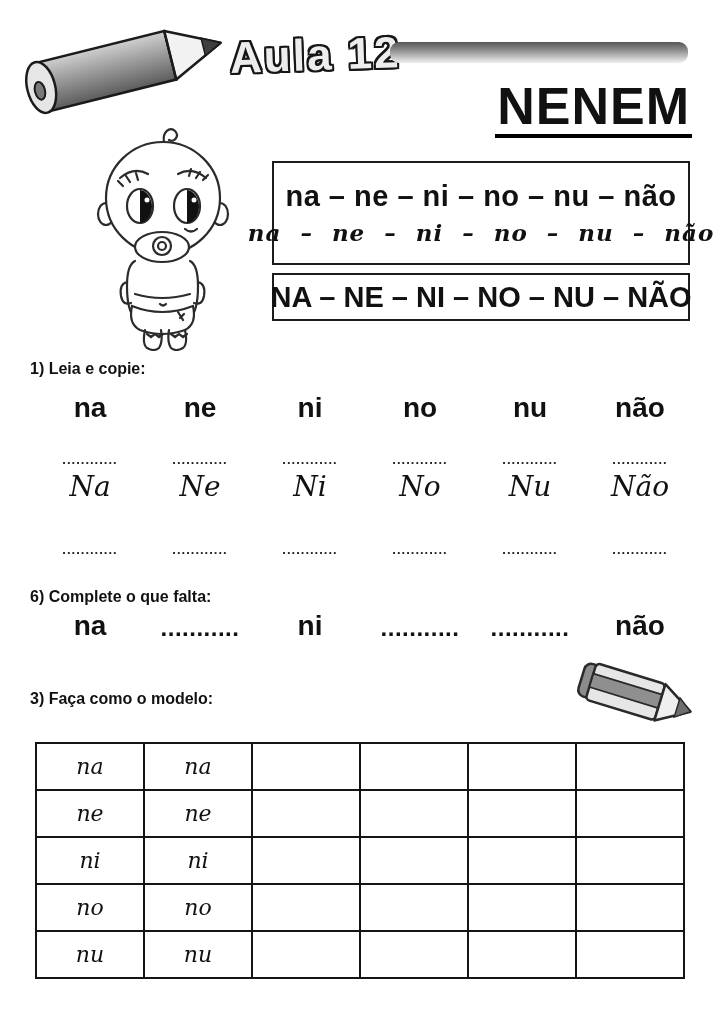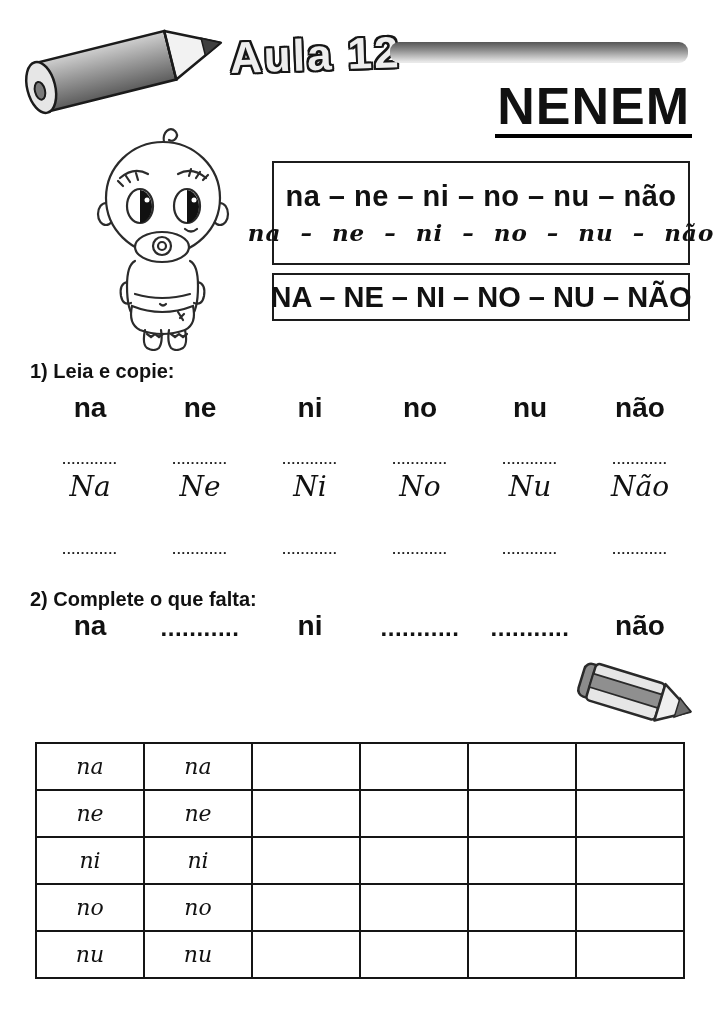--- a/index.html
+++ b/index.html
@@ -37,21 +37,21 @@
   .box1 .cursive-line{
     font-family:"DejaVu Serif", serif;font-style:italic;font-weight:bold;
     font-size:23px;word-spacing:10px;letter-spacing:1px;white-space:nowrap;
   }
   .box2{
     position:absolute;left:272px;top:273px;width:414px;height:44px;
     border:2px solid #1c1c1c;display:flex;align-items:center;justify-content:center;
     font-size:29px;font-weight:bold;white-space:nowrap;background:#fff;
   }
   
-  .ex-label{position:absolute;left:30px;font-size:20px;font-weight:bold;}
+  .ex-label{position:absolute;left:30px;font-size:16px;font-weight:bold;}
   .ex1-label{top:360px;} .ex2-label{top:588px;} .ex3-label{top:690px;}
   
   .row6{
     position:absolute;left:35px;width:660px;display:grid;
     grid-template-columns:repeat(6,1fr);text-align:center;align-items:end;
   }
   .row-print{top:392px;font-size:28px;font-weight:bold;}
   .row-dots1{top:452px;font-size:13px;font-weight:bold;letter-spacing:1px;color:#222;}
   .row-cursive{top:470px;font-family:"DejaVu Serif", serif;font-style:italic;
     font-size:28px;font-weight:normal;}
@@ -164,31 +164,32 @@
 
   <div class="row6 row-dots2">
     <span>............</span>
     <span>............</span>
     <span>............</span>
     <span>............</span>
     <span>............</span>
     <span>............</span>
   </div>
 
-  <div class="ex-label ex2-label">2) Complete o que falta:</div>
+  <div class="ex-label ex2-label">6) Complete o que falta:</div>
 
   <div class="row6 row-fill">
     <span>na</span>
     <span class="fill-dots">...........</span>
     <span>ni</span>
     <span class="fill-dots">...........</span>
     <span class="fill-dots">...........</span>
     <span>não</span>
   </div>
 
+  <div class="ex-label ex3-label">3) Faça como o modelo:</div>
 
   <svg class="crayon" viewBox="0 0 126 46">
     <rect x="6" y="6" width="20" height="34" rx="7" fill="#8c8c8c" stroke="#2a2a2a" stroke-width="2.5"></rect>
     <rect x="16" y="4" width="72" height="38" rx="4" fill="#e6e6e6" stroke="#2a2a2a" stroke-width="2.5"></rect>
     <rect x="16" y="15" width="72" height="14" fill="#8f8f8f" stroke="#2a2a2a" stroke-width="1.8"></rect>
     <polygon points="88,4 120,23 88,42" fill="#efefef" stroke="#2a2a2a" stroke-width="2.5" stroke-linejoin="round"></polygon>
     <polygon points="106,13 120,23 106,33" fill="#6e6e6e" stroke="#2a2a2a" stroke-width="1.5"></polygon>
   </svg>
 
   <table class="worktable">

